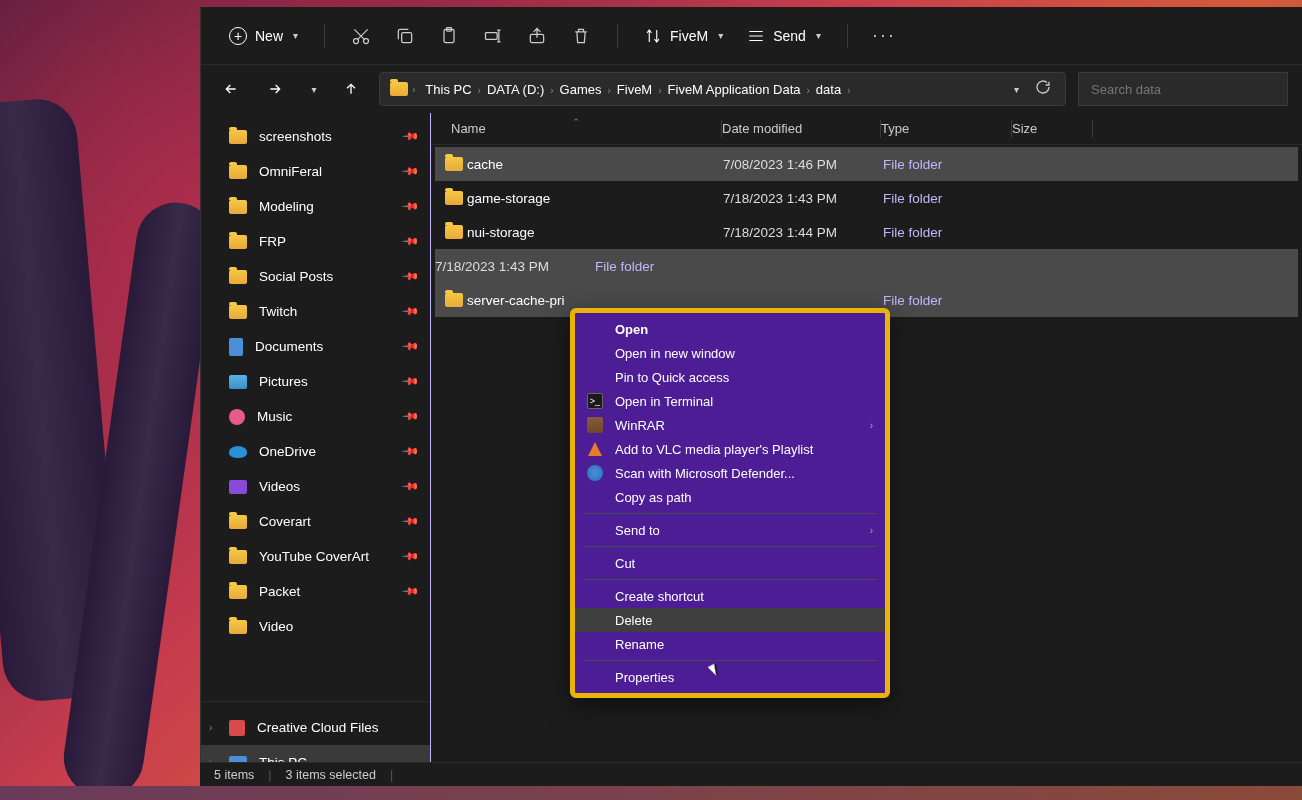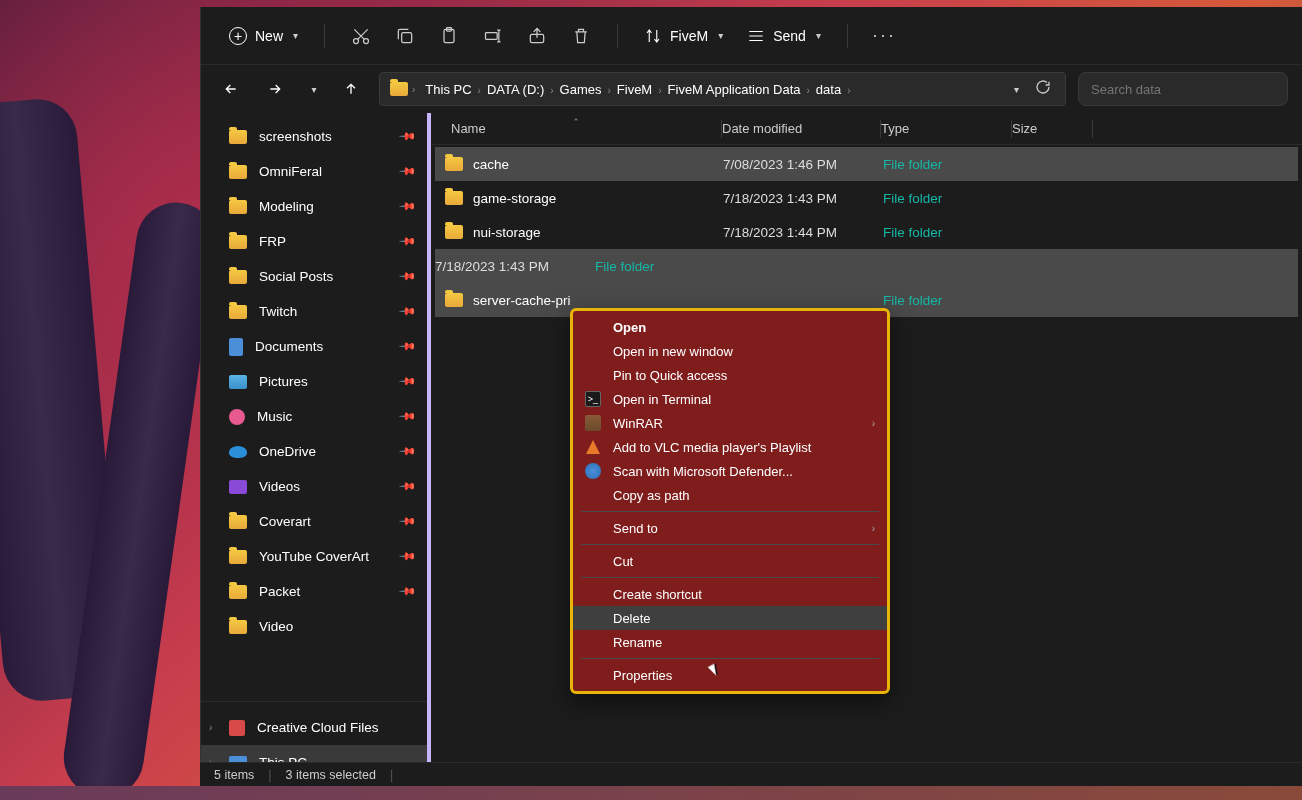--- a/index.html
+++ b/index.html
@@ -93,32 +93,32 @@
 .bc-folder-icon::before { content: ''; position: absolute; top: -3px; left: 0; width: 8px; height: 3px; background: #f5c842; border-radius: 2px 2px 0 0; }
 .bc-seg { color: #fff; font-size: 13px; padding: 4px 6px; cursor: pointer; white-space: nowrap; }
 .bc-car { color: #888; font-size: 10px; }
 .addr-actions { margin-left: auto; display: flex; gap: 8px; align-items: center; }
 .addr-act { color: #ccc; cursor: pointer; padding: 4px; }
 .search-box {
   width: 210px;
   height: 34px;
   background: #2a2a2a;
   border: 1px solid #3a3a3a;
-  border-radius: 8px;
+  border-radius: 0;
   color: #f97316;
   padding: 0 12px;
   font-size: 13px;
   outline: none;
 }
 
 .body-row { flex: 1; display: flex; min-height: 0; }
 
 .sidebar {
   width: 230px;
-  border-right: 4px solid #c4b5fd;
+  border-right: 1px solid #c4b5fd;
   overflow-y: auto;
   padding-top: 6px;
   display: flex;
   flex-direction: column;
 }
 .sb-item {
   height: 35px;
   display: flex;
   align-items: center;
   padding: 0 12px 0 28px;
@@ -171,32 +171,32 @@
 .file-row {
   height: 34px;
   display: flex;
   align-items: center;
   color: #fff;
   font-size: 13.5px;
   cursor: pointer;
   margin: 0 4px;
 }
 .file-row.sel { background: #4a4a4a; }
-.fr-name { width: 288px; display: flex; align-items: center; gap: 10px; padding-left: 10px; }
+.fr-name { width: 288px; display: flex; align-items: center; gap: 4px; padding-left: 10px; }
 .fr-date { width: 160px; color: #ddd; }
-.fr-type { width: 130px; color: #14b8a6; }
+.fr-type { width: 130px; color: #c4b5fd; }
 .fr-size { width: 80px; }
 
 .context-menu {
   position: absolute;
   left: 570px;
   top: 308px;
   width: 320px;
-  background: #7f1d1d;
-  border: 3px solid #eab308;
+  background: #4c1d95;
+  border: 5px solid #eab308;
   border-radius: 6px;
   padding: 4px 0;
   z-index: 100;
   box-shadow: 0 8px 24px rgba(0,0,0,0.5);
 }
 .cm-item {
   height: 24px;
   display: flex;
   align-items: center;
   padding: 0 12px 0 40px;

